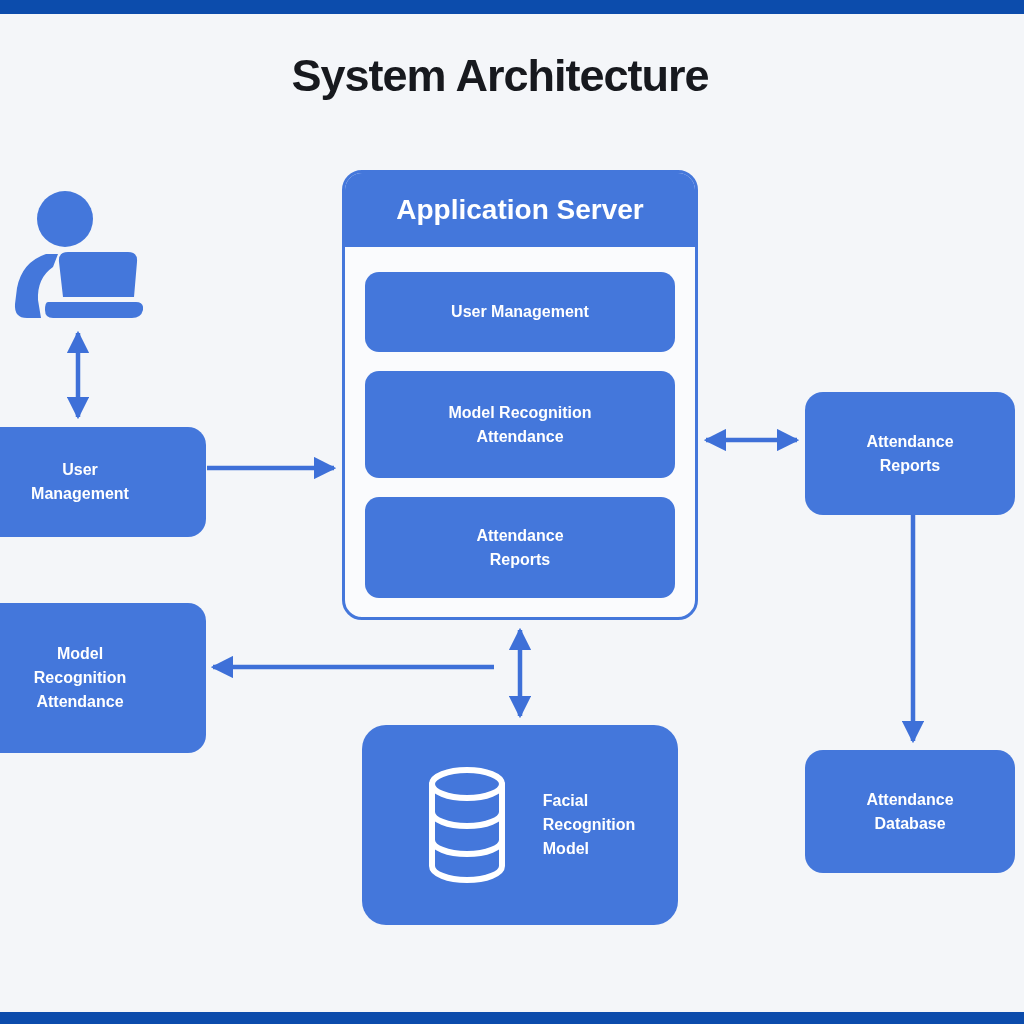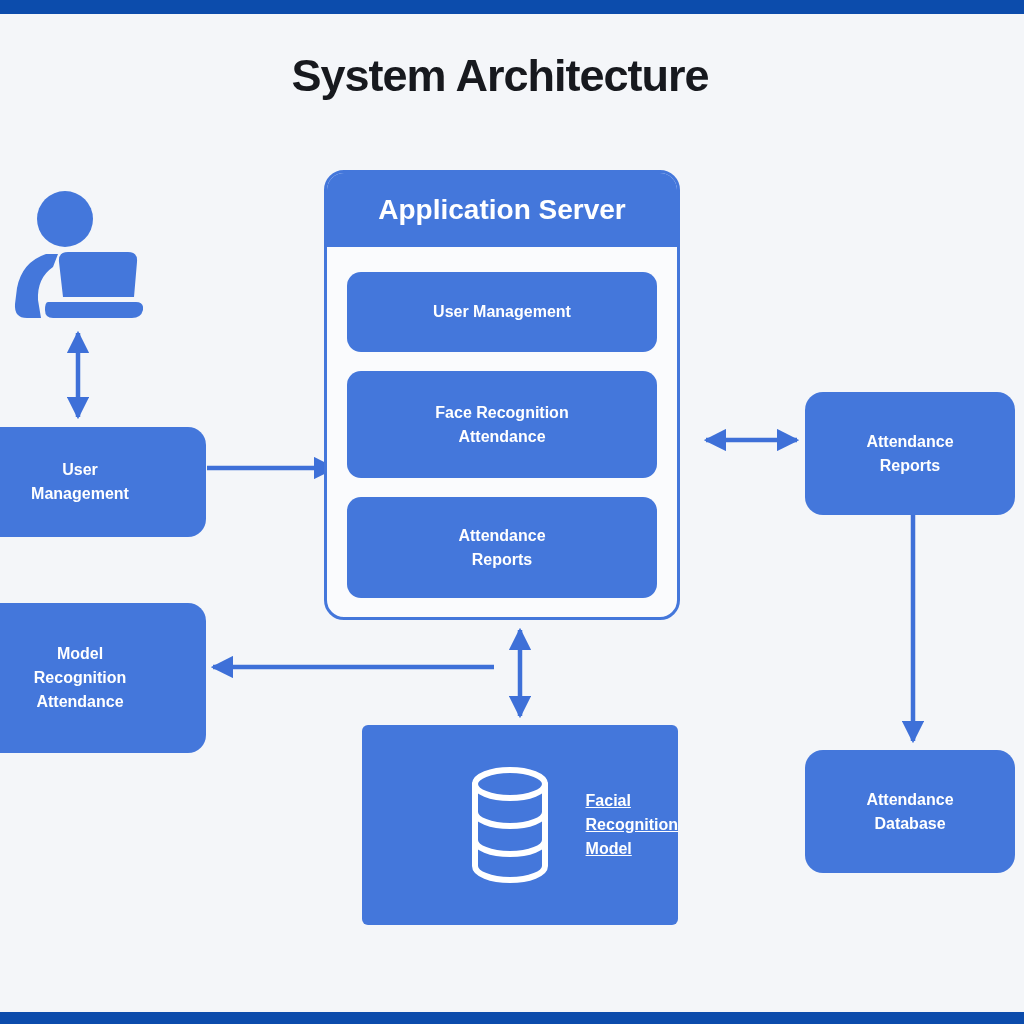--- a/index.html
+++ b/index.html
@@ -24,26 +24,26 @@
   .node{
     position:absolute;background:var(--node);color:var(--ntext);
     display:flex;align-items:center;justify-content:center;
     border-radius:18px;text-align:center;
   }
   .nl{white-space:pre-line;font-size:16px;font-weight:bold;line-height:1.48;}
   .box-um-left{left:-46px;top:427px;width:252px;height:110px;}
   .box-fra-left{left:-46px;top:603px;width:252px;height:150px;}
   .box-ar-right{left:805px;top:392px;width:210px;height:123px;}
   .box-ad-right{left:805px;top:750px;width:210px;height:123px;}
-  .box-model{left:362px;top:725px;width:316px;height:200px;border-radius:6px;
-    justify-content:flex-end;text-align:left;text-decoration:underline;}
+  .box-model{left:362px;top:725px;width:316px;height:200px;border-radius:24px;
+    justify-content:center;text-align:left;}
   .box-model .nl{text-align:left;}
   .db-icon{margin:0 36px 0 22px;flex:0 0 auto;}
   .container-node{
-    position:absolute;left:324px;top:170px;width:356px;height:450px;
+    position:absolute;left:342px;top:170px;width:356px;height:450px;
     background:var(--body);border:3px solid var(--node);border-radius:20px;
     box-sizing:border-box;overflow:hidden;
   }
   .as-header{
     height:74px;background:var(--node);display:flex;align-items:center;justify-content:center;
     color:var(--ntext);font-size:28px;font-weight:bold;
   }
   .as-body{
     box-sizing:border-box;padding:25px 20px;display:flex;flex-direction:column;gap:19px;
   }
@@ -101,21 +101,21 @@
 
   <div class="container-node">
     <div class="as-header">
       <span>Application Server</span>
     </div>
     <div class="as-body">
       <div class="module m1">
         <span class="nl">User Management</span>
       </div>
       <div class="module m2">
-        <span class="nl">Face Recognition
+        <span class="nl">Model Recognition
 Attendance</span>
       </div>
       <div class="module m3">
         <span class="nl">Attendance
 Reports</span>
       </div>
     </div>
   </div>
 
   <div class="node box-ar-right">

